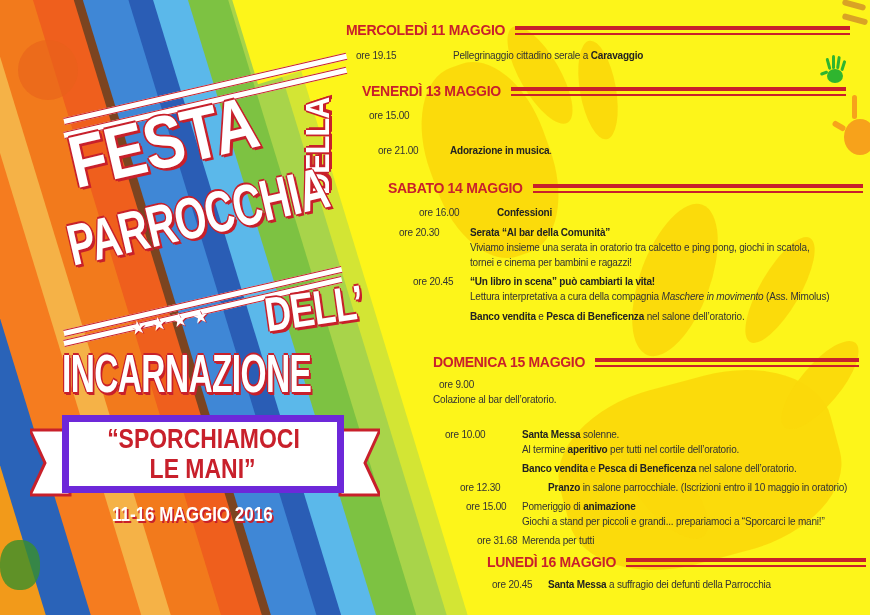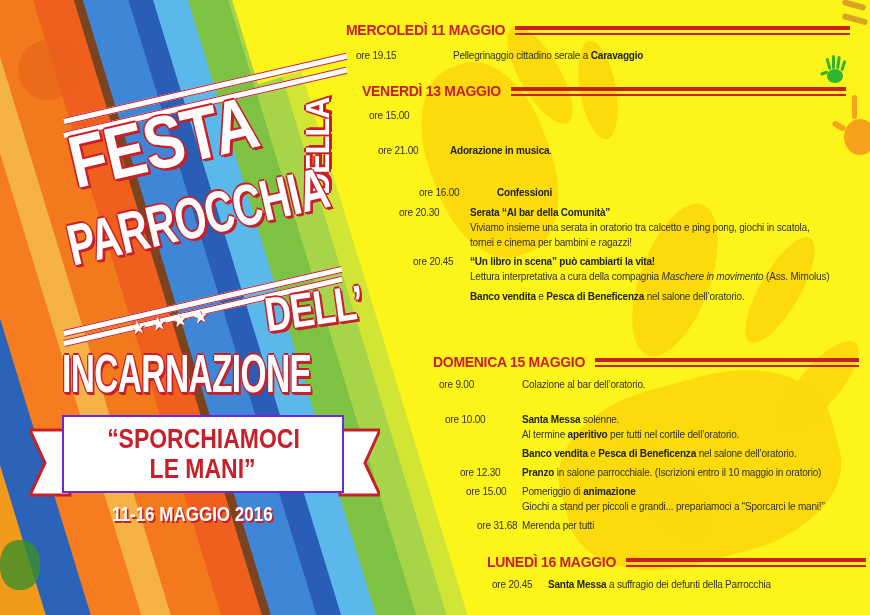--- a/index.html
+++ b/index.html
@@ -21,21 +21,21 @@
   .title-wrap { position: absolute; left: 0; top: 0; width: 380px; height: 615px; }
   .outlined {
     color: #fff; font-family: "Liberation Sans", sans-serif; font-weight: bold;
     text-shadow: -2px 0 #c8202b, 2px 0 #c8202b, 0 -2px #c8202b, 0 2px #c8202b, 3px 3px 0 #c8202b;
     position: absolute; white-space: nowrap; letter-spacing: -1px;
   }
   .white-line { position: absolute; height: 5px; background: #fff; border-top: 1px solid #c8202b; border-bottom: 1px solid #c8202b; }
 
   .banner {
     position: absolute; left: 62px; top: 415px; width: 282px; height: 78px;
-    background: #fff; border: 2px solid #6d28d9; box-sizing: border-box;
+    background: #fff; border: 7px solid #6d28d9; box-sizing: border-box;
     display: flex; flex-direction: column; align-items: center; justify-content: center;
   }
   .banner-line { color: #c8202b; font-weight: bold; font-size: 28px; line-height: 30px; letter-spacing: 0px; font-family: "Liberation Sans", sans-serif; }
   .dates {
     position: absolute; left: 112px; top: 503px; color: #fff; font-weight: bold; font-size: 20px;
     text-shadow: 2px 2px 0 #c8202b; letter-spacing: 0px;
   }
   .stars { position: absolute; left: 130px; top: 318px; color: #fff; text-shadow: 1px 1px 0 #c8202b; white-space: nowrap; }
 
   
@@ -163,20 +163,24 @@
     </div>
     <div class="row" style="margin-top:20px;">
       <span class="time" style="width:72px;padding-left:16px;">ore 21.00</span>
       <span class="desc">
         <b>Adorazione in musica</b><span>.</span>
       </span>
     </div>
   </div>
 
   <div class="day" style="left:388px;top:178px;">
+    <div class="day-header">
+      <span class="day-title">SABATO 14 MAGGIO</span>
+      <span class="rule" style="width:330px;"></span>
+    </div>
     <div class="row" style="margin-top:7px;">
       <span class="time" style="width:78px;padding-left:4px;margin-left:27px;">ore 16.00</span>
       <span class="desc"><b>Confessioni</b></span>
     </div>
     <div class="row" style="margin-top:5px;">
       <span class="time" style="width:71px;padding-left:11px;">ore 20.30</span>
       <span class="desc">
         <b>Serata “Al bar della Comunità”</b><br>
         <span>Viviamo insieme una serata in oratorio tra calcetto e ping pong, giochi in scatola,</span><br>
         <span>tornei e cinema per bambini e ragazzi!</span>
@@ -195,38 +199,38 @@
         <b>Banco vendita</b> <span>e</span> <b>Pesca di Beneficenza</b> <span>nel salone dell’oratorio.</span>
       </span>
     </div>
   </div>
 
   <div class="day" style="left:433px;top:352px;">
     <div class="day-header">
       <span class="day-title">DOMENICA 15 MAGGIO</span>
       <span class="rule" style="width:264px;"></span>
     </div>
-    <div class="row" style="margin-top:5px;">
+    <div class="row" style="margin-top:5px;flex-direction:column;">
       <span class="time" style="width:83px;padding-left:6px;">ore 9.00</span>
       <span class="desc">Colazione al bar dell’oratorio.</span>
     </div>
     <div class="row" style="margin-top:20px;">
       <span class="time" style="width:77px;padding-left:12px;">ore 10.00</span>
       <span class="desc">
         <b>Santa Messa</b> <span>solenne.</span><br>
         <span>Al termine</span> <b>aperitivo</b> <span>per tutti nel cortile dell’oratorio.</span>
       </span>
     </div>
     <div class="row" style="margin-top:4px;">
       <span class="time" style="width:89px;"></span>
       <span class="desc">
         <b>Banco vendita</b> <span>e</span> <b>Pesca di Beneficenza</b> <span>nel salone dell’oratorio.</span>
       </span>
     </div>
-    <div class="row" style="margin-top:4px;">
+    <div class="row" style="margin-top:4px;gap:26px;">
       <span class="time" style="width:62px;padding-left:27px;">ore 12.30</span>
       <span class="desc">
         <b>Pranzo</b> <span>in salone parrocchiale. (Iscrizioni entro il 10 maggio in oratorio)</span>
       </span>
     </div>
     <div class="row" style="margin-top:4px;">
       <span class="time" style="width:56px;padding-left:33px;">ore 15.00</span>
       <span class="desc">
         <span>Pomeriggio di</span> <b>animazione</b><br>
         <span>Giochi a stand per piccoli e grandi... prepariamoci a “Sporcarci le mani!”</span>

